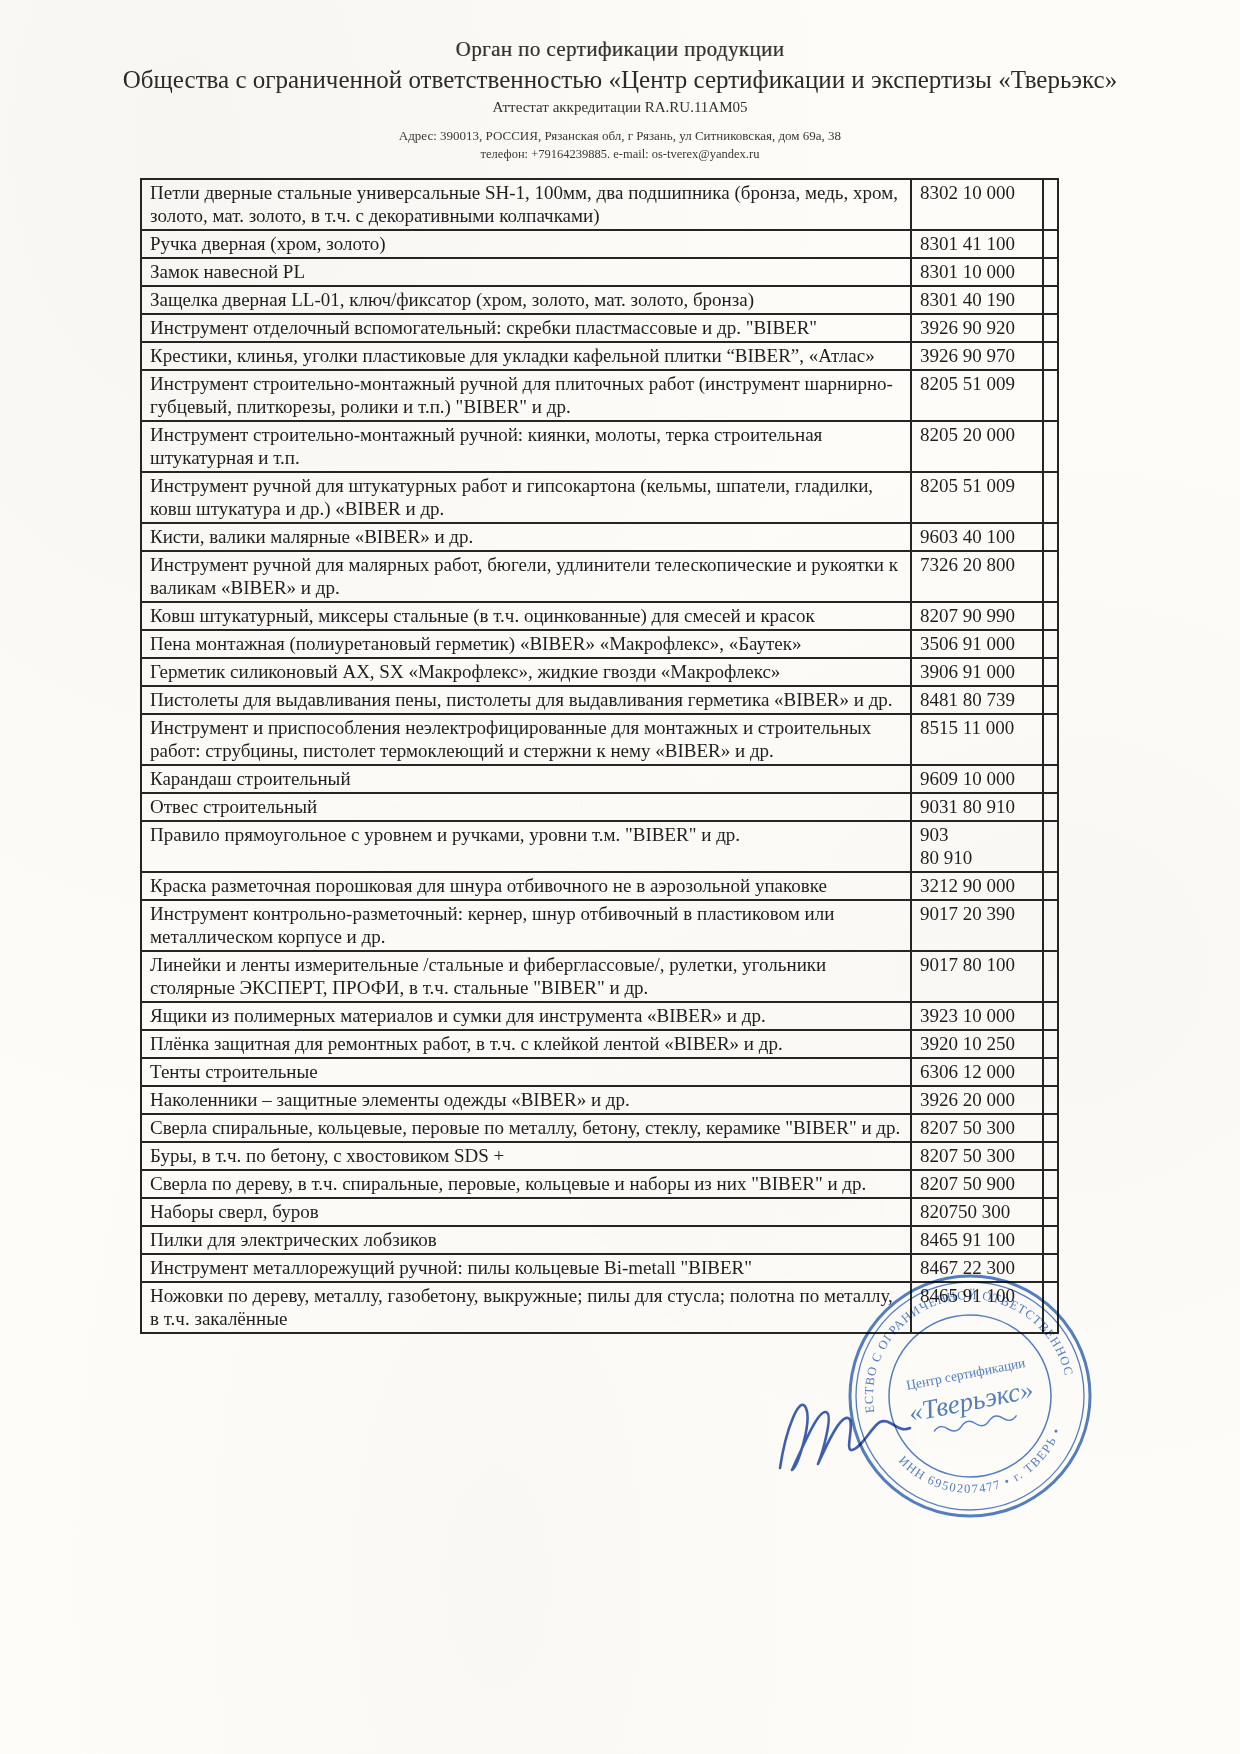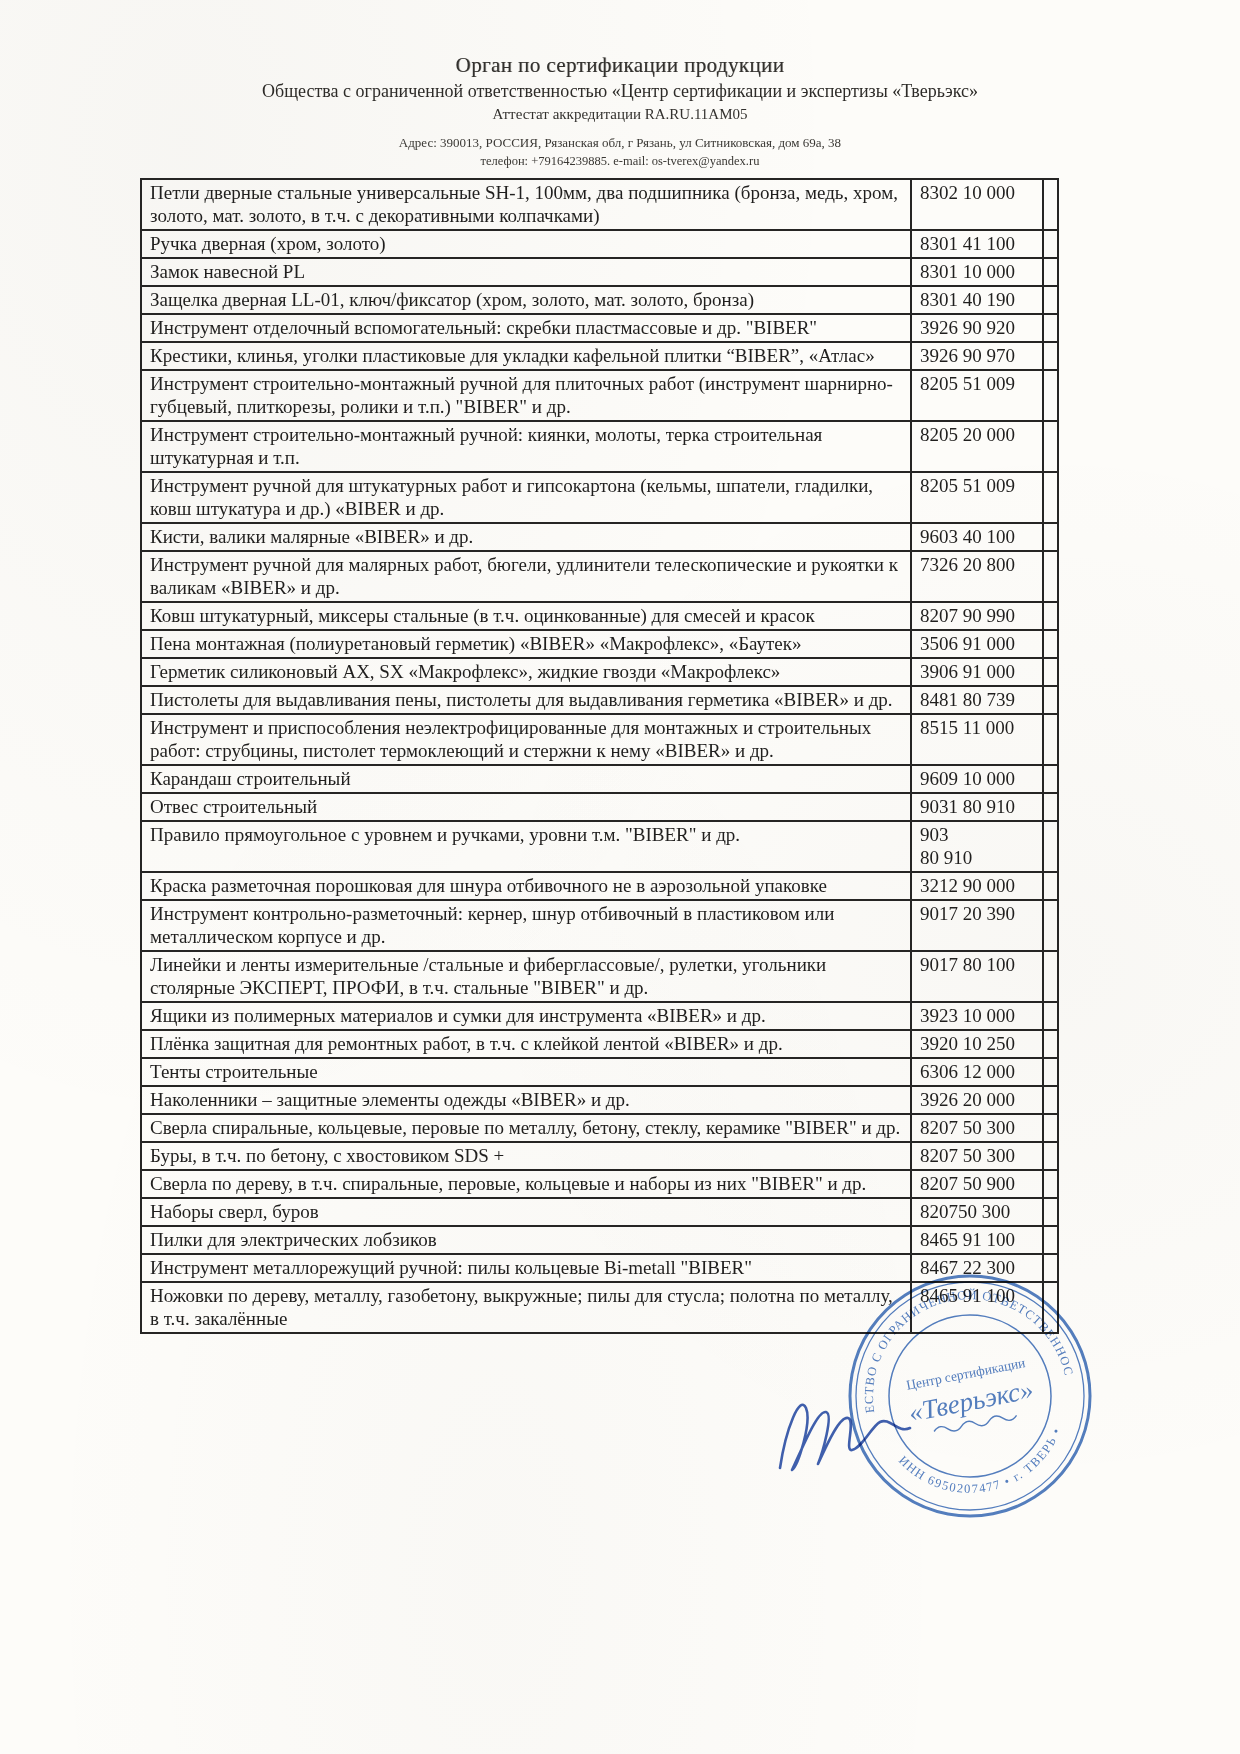--- a/index.html
+++ b/index.html
@@ -14,26 +14,26 @@
     overflow: hidden;
     color: #222120;
     background:
       radial-gradient(ellipse at 15% 8%, rgba(60,55,45,0.03), transparent 45%),
       radial-gradient(ellipse at 85% 55%, rgba(60,55,45,0.025), transparent 40%),
       radial-gradient(ellipse at 40% 90%, rgba(60,55,45,0.02), transparent 45%),
       #fdfcf9;
   }
   .doc-header {
     position: absolute;
-    top: 52px; left: 0; width: 1240px;
+    top: 36px; left: 0; width: 1240px;
     text-align: center;
     line-height: 1.28;
   }
   .h-line1 { font-size: 21px; color: #33312e; letter-spacing: 0.4px; text-shadow: 0.6px 0 0 rgba(50,48,44,0.45); }
-  .h-line2 { font-size: 18px; color: #2d2b28; margin-top: 1px; }
+  .h-line2 { font-size: 25px; color: #2d2b28; margin-top: 1px; }
   .h-line3 { font-size: 15px; color: #33312e; margin-top: 2px; }
   .h-line4 { font-size: 13px; color: #3a3834; margin-top: 11px; }
   .h-line5 { font-size: 12.5px; color: #3a3834; margin-top: 1px; }
 
   table.products {
     position: absolute;
     left: 140px; top: 178px;
     width: 917px;
     border-collapse: collapse;
     table-layout: fixed;

